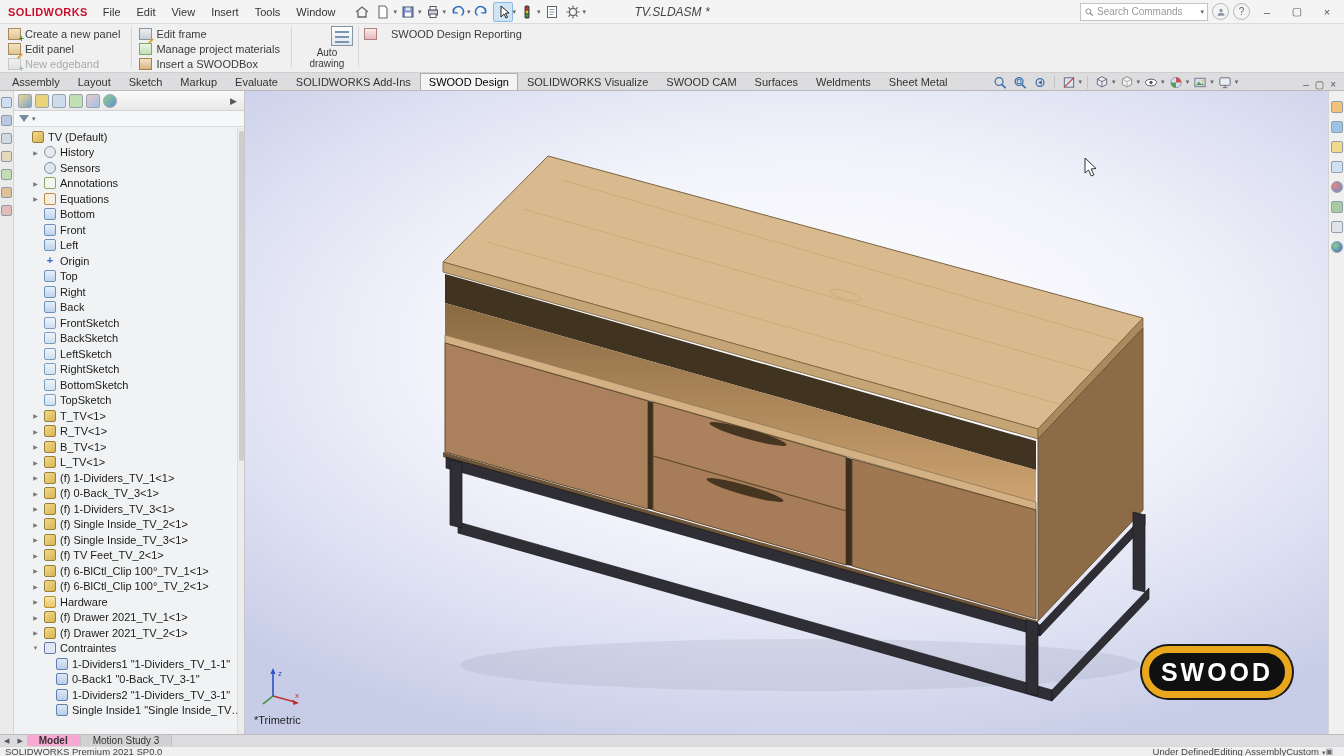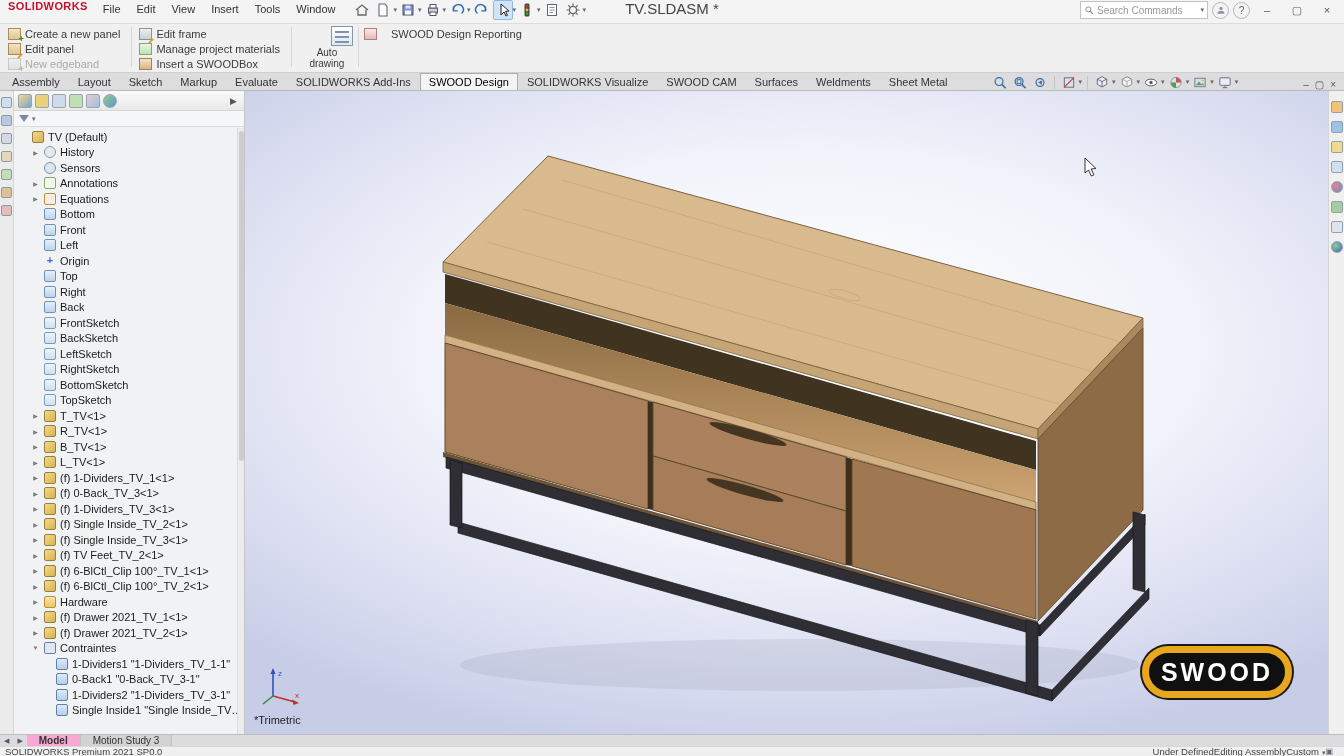--- a/index.html
+++ b/index.html
@@ -2,30 +2,30 @@
 <html><head>
 <meta charset="utf-8">
 <style>
   * { margin:0; padding:0; box-sizing:border-box; }
   body { background:#555; font-family:"Liberation Sans", sans-serif; }
   .app { position:relative; width:1344px; height:756px; background:#f0f0f1; overflow:hidden;
          font-family:"Liberation Sans", sans-serif; }
 
   
   .titlebar { position:absolute; top:0; left:0; right:0; height:24px; background:#f4f4f5;
-              border-bottom:1px solid #dcdcdc; display:flex; align-items:flex-start; padding:0 4px; }
+              border-bottom:1px solid #dcdcdc; display:flex; align-items:center; padding:0 4px; }
   .sw-logo { color:#c8102e; font-weight:bold; font-size:11px; letter-spacing:.4px; margin:0 8px 0 4px; white-space:nowrap; }
   .menus { display:flex; gap:2px; }
   .menu-item { font-size:11px; color:#333; padding:3px 7px; cursor:default; }
   .qat { display:flex; align-items:center; gap:1px; margin-left:10px; }
   .qico { width:20px; height:20px; display:flex; align-items:center; justify-content:center; }
   .qico svg { width:16px; height:16px; }
   .qico.sel { background:#cfe4f7; border:1px solid #8fbadf; border-radius:2px; }
   .caret { font-size:7px; color:#666; margin-left:-1px; }
-  .win-title { position:absolute; left:50%; transform:translateX(-50%); font-size:15px; color:#444; white-space:nowrap; }
+  .win-title { position:absolute; left:50%; transform:translateX(-50%); font-size:12px; color:#444; white-space:nowrap;font-style:italic; }
   .tb-right { margin-left:auto; display:flex; align-items:center; gap:4px; }
   .searchbox { width:128px; height:18px; background:#fff; border:1px solid #c3c3c3; display:flex; align-items:center; padding:0 3px; gap:3px; }
   .searchbox input { border:none; outline:none; flex:1; font-size:10px; color:#444; min-width:0; font-family:"Liberation Sans",sans-serif; }
   .searchbox input::placeholder { color:#999; }
   .roundico { width:17px; height:17px; border:1px solid #b5b5b5; border-radius:50%; font-size:10px; color:#666;
               display:flex; align-items:center; justify-content:center; }
   .winbtn { width:26px; height:20px; display:flex; align-items:center; justify-content:center; font-size:11px; color:#555; }
 
   
   .ribbon { position:absolute; top:24px; left:0; right:0; height:49px; background:#f0f0f1;

